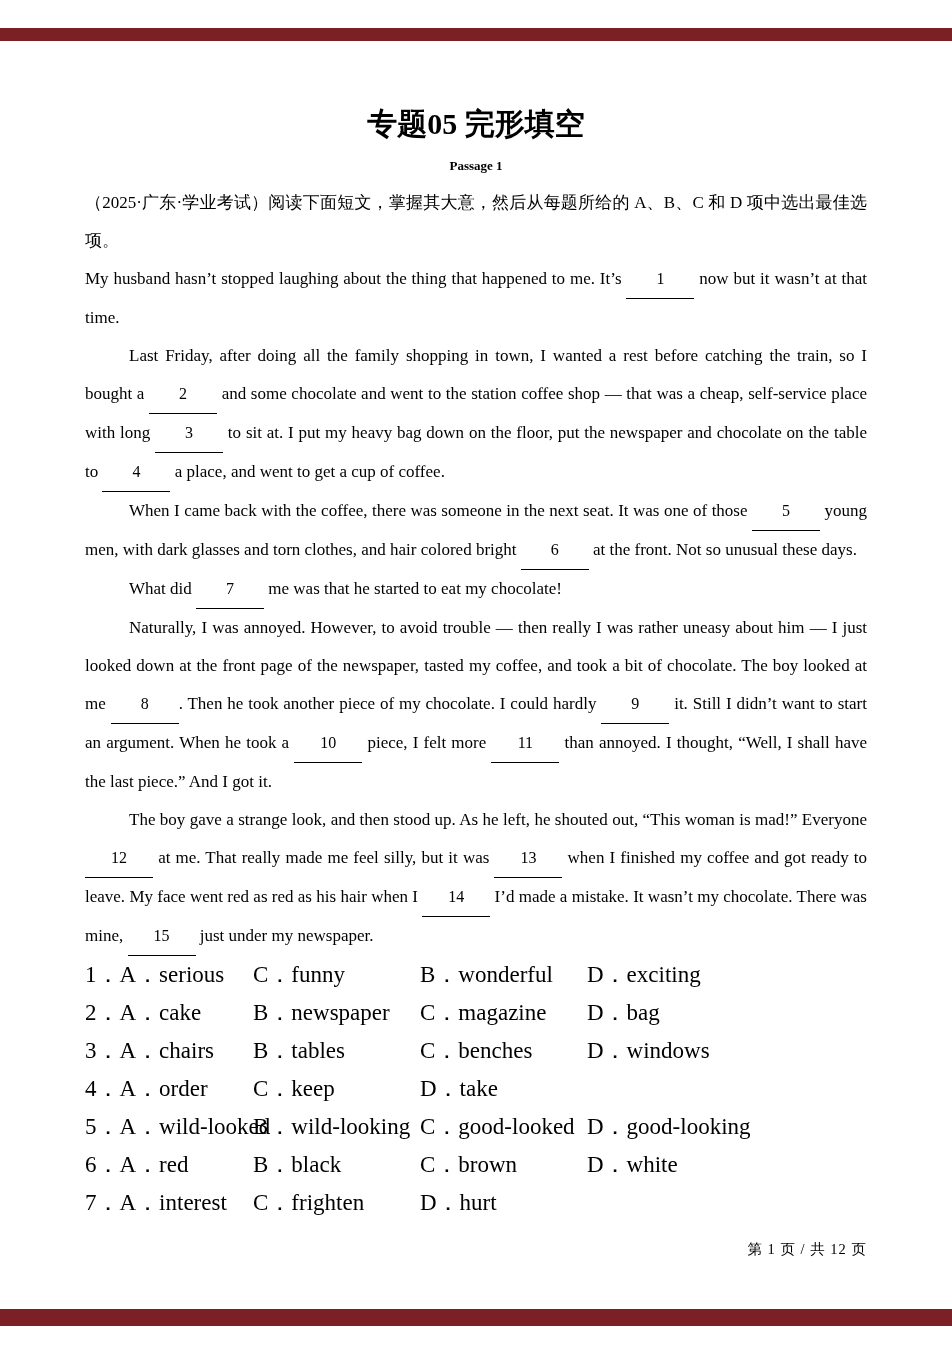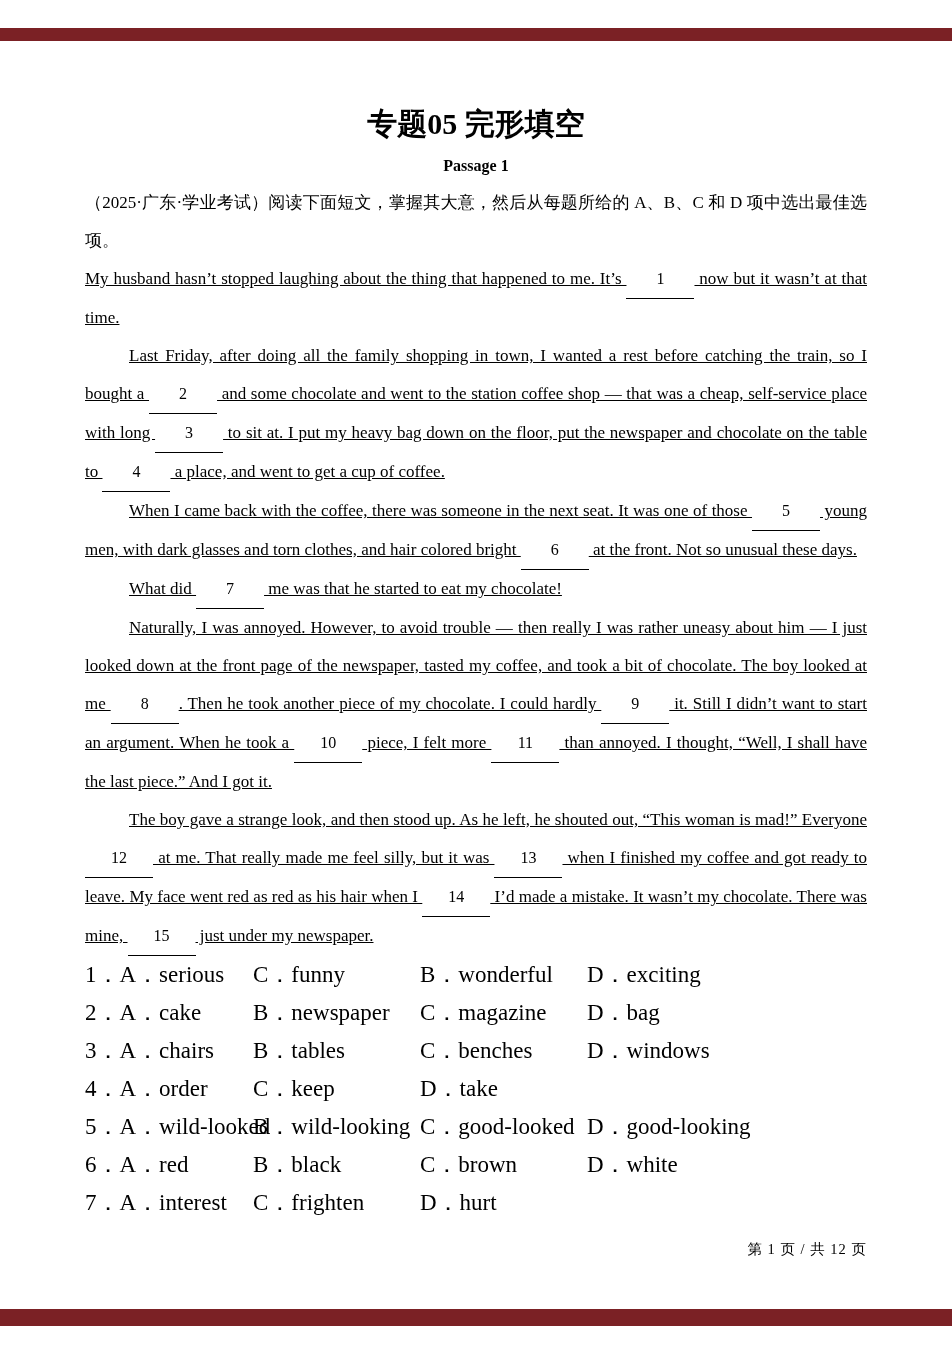--- a/index.html
+++ b/index.html
@@ -19,35 +19,34 @@
   .content { position: absolute; left: 85px; right: 85px; top: 104px; }
   .title {
     text-align: center;
     font-weight: bold;
     font-size: 30px;
     line-height: 40px;
   }
   .subtitle {
     text-align: center;
     font-weight: bold;
-    font-size: 16px;
+    font-size: 13px;
     line-height: 28px;
     margin-top: 8px;
   }
   .intro {
     font-size: 17px;
     line-height: 38px;
     margin-top: 4px;
     text-align: justify;
   }
   .para {
     font-size: 17px;
     line-height: 38px;
     text-align: justify;
-    text-decoration: underline;
   }
   .indent { text-indent: 44px; }
   .blank {
     display: inline-block;
     min-width: 68px;
     border-bottom: 1px solid #000;
     text-align: center;
     text-indent: 0;
     font-size: 16px;
   }

